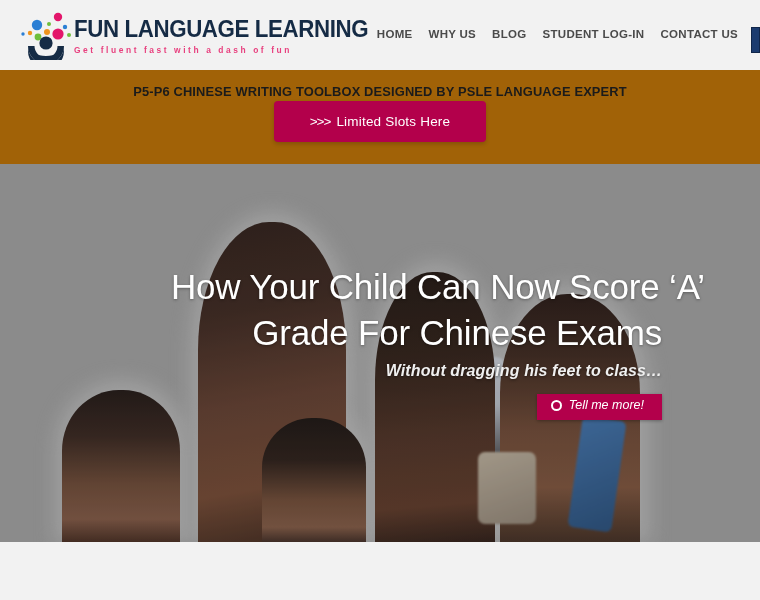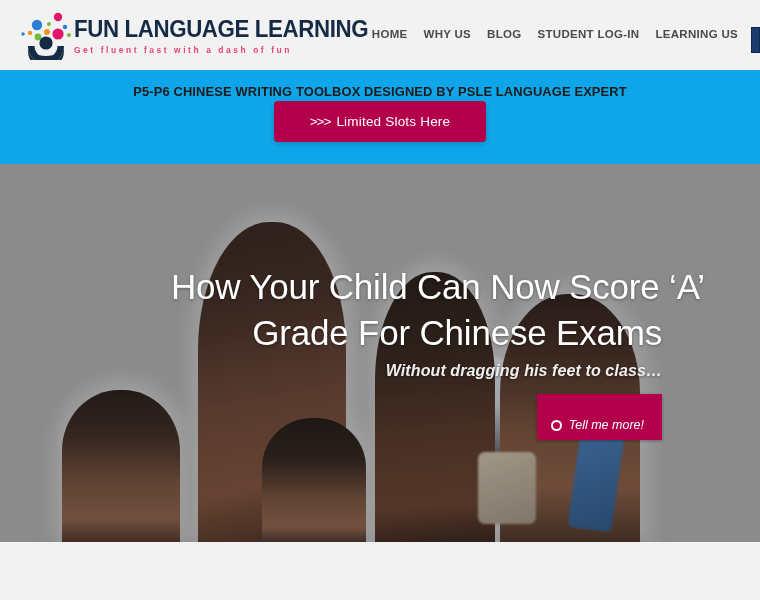--- a/index.html
+++ b/index.html
@@ -87,21 +87,21 @@
     top: 27px;
     width: 9px;
     height: 26px;
     background: #1b3b6f;
     border: 1px solid #10264a;
     cursor: pointer;
   }
 
   
   .promo-band {
-    background: #0ea5e9;
+    background: #a16207;
     padding: 14px 0 22px 0;
     text-align: center;
   }
 
   .promo-headline {
     font-size: 13px;
     font-weight: bold;
     color: #1b1b1b;
     letter-spacing: 0.15px;
     transform: scaleX(0.99);
@@ -251,21 +251,21 @@
 
   .hero-cta {
     display: inline-flex;
     align-items: center;
     gap: 7px;
     background: #b3004b;
     border: none;
     color: #ffffff;
     font-size: 12.5px;
     font-style: italic;
-    padding: 24px 18px 8px 14px;
+    padding: 4px 18px 8px 14px;
     cursor: pointer;
     font-family: "Liberation Sans", sans-serif;
     box-shadow: 0 1px 3px rgba(0,0,0,0.3);
   }
   .cta-ring {
     width: 11px; height: 11px;
     border-radius: 50%;
     border: 2.5px solid #ffffff;
     background: #b3004b;
     flex: 0 0 auto;
@@ -307,21 +307,21 @@
       <div class="logo-title">FUN LANGUAGE LEARNING</div>
       <div class="logo-tagline">Get fluent fast with a dash of fun</div>
     </div>
   </div>
 
   <nav class="main-nav">
     <a class="nav-link">HOME</a>
     <a class="nav-link">WHY US</a>
     <a class="nav-link">BLOG</a>
     <a class="nav-link">STUDENT LOG-IN</a>
-    <a class="nav-link">LEARNING US</a>
+    <a class="nav-link">CONTACT US</a>
   </nav>
 
   <div class="nav-edge-button"></div>
 </header>
 
 <section class="promo-band">
   <div class="promo-headline">P5-P6 CHINESE WRITING TOOLBOX DESIGNED BY PSLE LANGUAGE EXPERT</div>
   <button class="promo-button">
     <span class="chev">&gt;&gt;&gt;</span><span>Limited Slots Here</span>
   </button>

